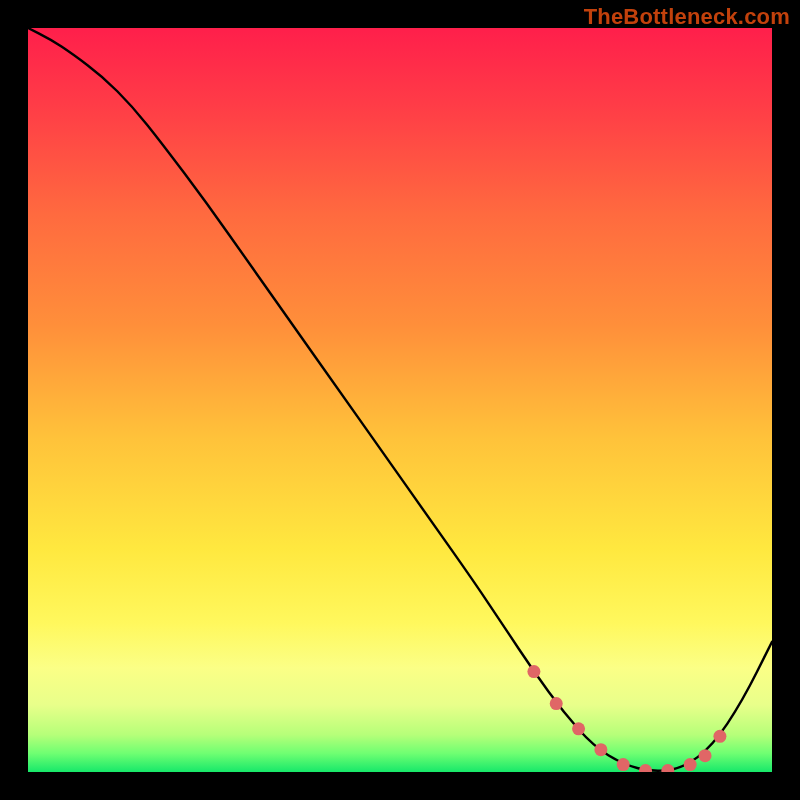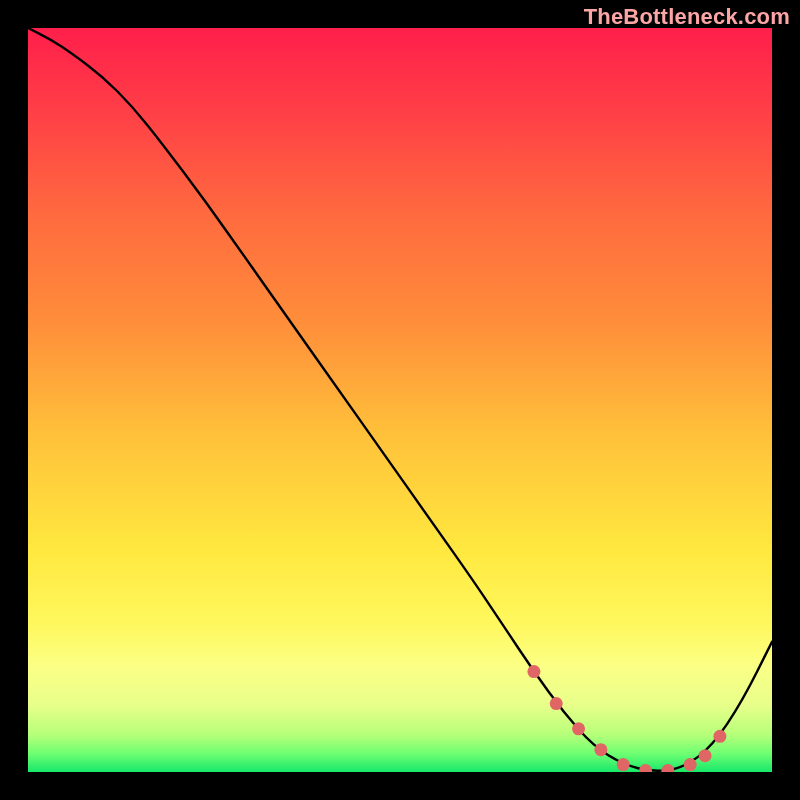--- a/index.html
+++ b/index.html
@@ -14,21 +14,21 @@
   .frame {
     position: relative;
     width: 800px;
     height: 800px;
     background: #000;
   }
   .watermark {
     position: absolute;
     top: 4px;
     right: 10px;
-    color: #fca5a5;
+    color: #c2410c;
     font-size: 22px;
     font-weight: 600;
     letter-spacing: 0.2px;
     z-index: 5;
   }
   svg.plot {
     position: absolute;
     left: 28px;
     top: 28px;
     width: 744px;

